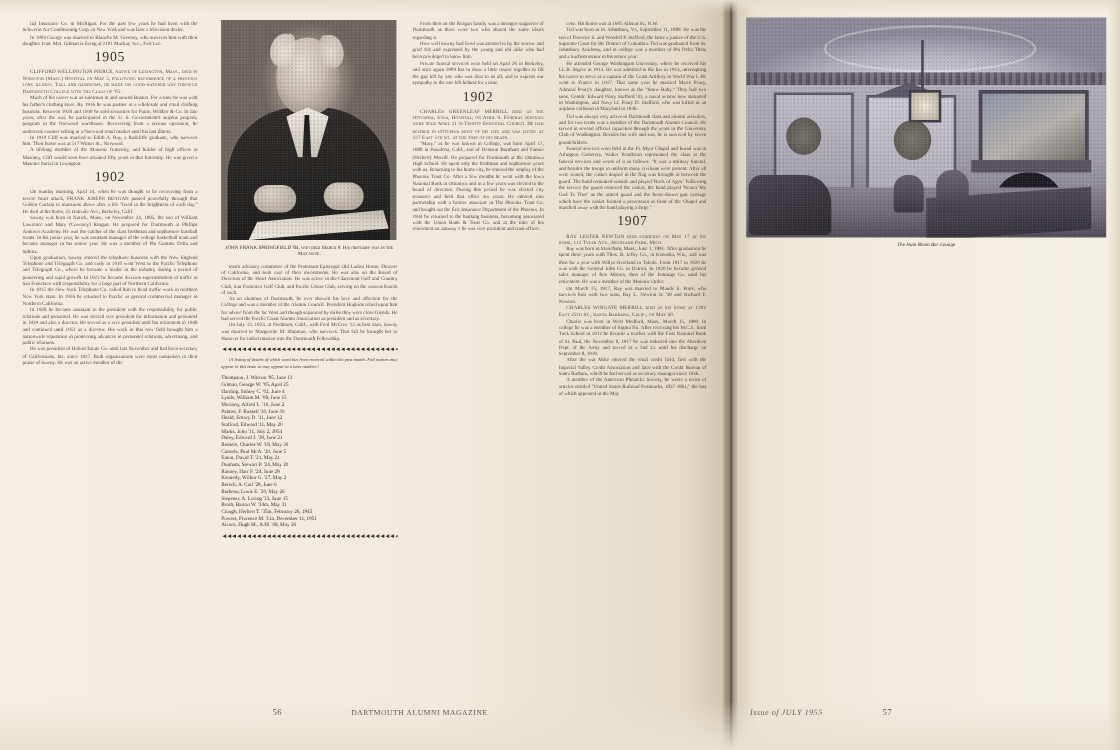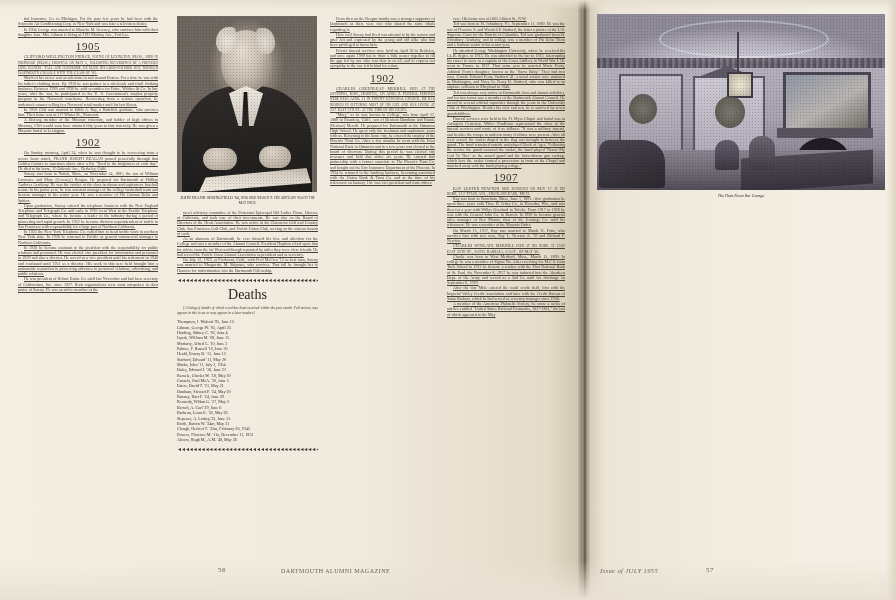--- a/index.html
+++ b/index.html
@@ -23,21 +23,20 @@
 
   .cols{position:absolute;display:flex;}
   .col{box-sizing:border-box;}
 
   
   .bodytext{
     font-size:4.05px;line-height:5.25px;text-align:justify;
     color:#3a332a;opacity:.93;
     -webkit-hyphens:auto;hyphens:auto;
     font-family:"Liberation Serif", serif;
-    text-decoration:underline;
   }
   .bodytext p{margin:0 0 0 0;text-indent:6px;}
   .sc{font-variant:small-caps;letter-spacing:.15px;}
   .yearhead{
     text-align:center;font-size:11px;letter-spacing:.6px;
     margin:7px 0 5px 0;color:#2a241b;font-family:"Liberation Serif",serif;
   }
   .deaths-title{
     text-align:center;font-size:14px;margin:4px 0 3px 0;color:#2a241b;
   }
@@ -177,21 +176,20 @@
         </div>
         <div class="cap capital">JOHN FRANK SPRINGFIELD '84, who died March 9. His obituary was in the May issue.</div>
 
         <div class="bodytext" style="margin-top:5px;">
           <p>men's advisory committee of the Protestant Episcopal Old Ladies Home, Diocese of California, and took care of their investments. He was also on the Board of Directors of the Heart Association. He was active in the Claremont Golf and Country Club, San Francisco Golf Club, and Pacific Union Club, serving on the various boards of each.</p>
           <p>As an alumnus of Dartmouth, he ever showed his love and affection for the College and was a member of the Alumni Council. President Hopkins relied upon him for advice from the far West and though separated by miles they were close friends. He had served the Pacific Coast Alumni Association as president and as secretary.</p>
           <p>On July 12, 1923, at Piedmont, Calif., with Fred McCrea '13 as best man, Sawny was married to Marguerite M. Shipman, who survives. That fall he brought her to Hanover for indoctrination into the Dartmouth Fellowship.</p>
         </div>
 
         <div class="rule-orn">◄◄◄◄◄◄◄◄◄◄◄◄◄◄◄◄◄◄◄◄◄◄◄◄◄◄◄◄◄◄◄◄◄◄◄◄</div>
-        <div class="deaths-title">Deaths</div>
         <div class="deaths-note">[A listing of deaths of which word has been received within the past month. Full notices may appear in this issue or may appear in a later number.]</div>
 
         <div class="deaths-list">
           <div>Thompson, J. Walcott '95, June 13</div>
           <div>Gilman, George W. '05, April 25</div>
           <div>Harding, Sidney C. '02, June 4</div>
           <div>Lynde, William M. '08, June 15</div>
           <div>Moriarty, Alfred L. '10, June 2</div>
           <div>Palmer, F. Russell '10, June 30</div>
           <div>Heald, Emory D. '11, June 12</div>

